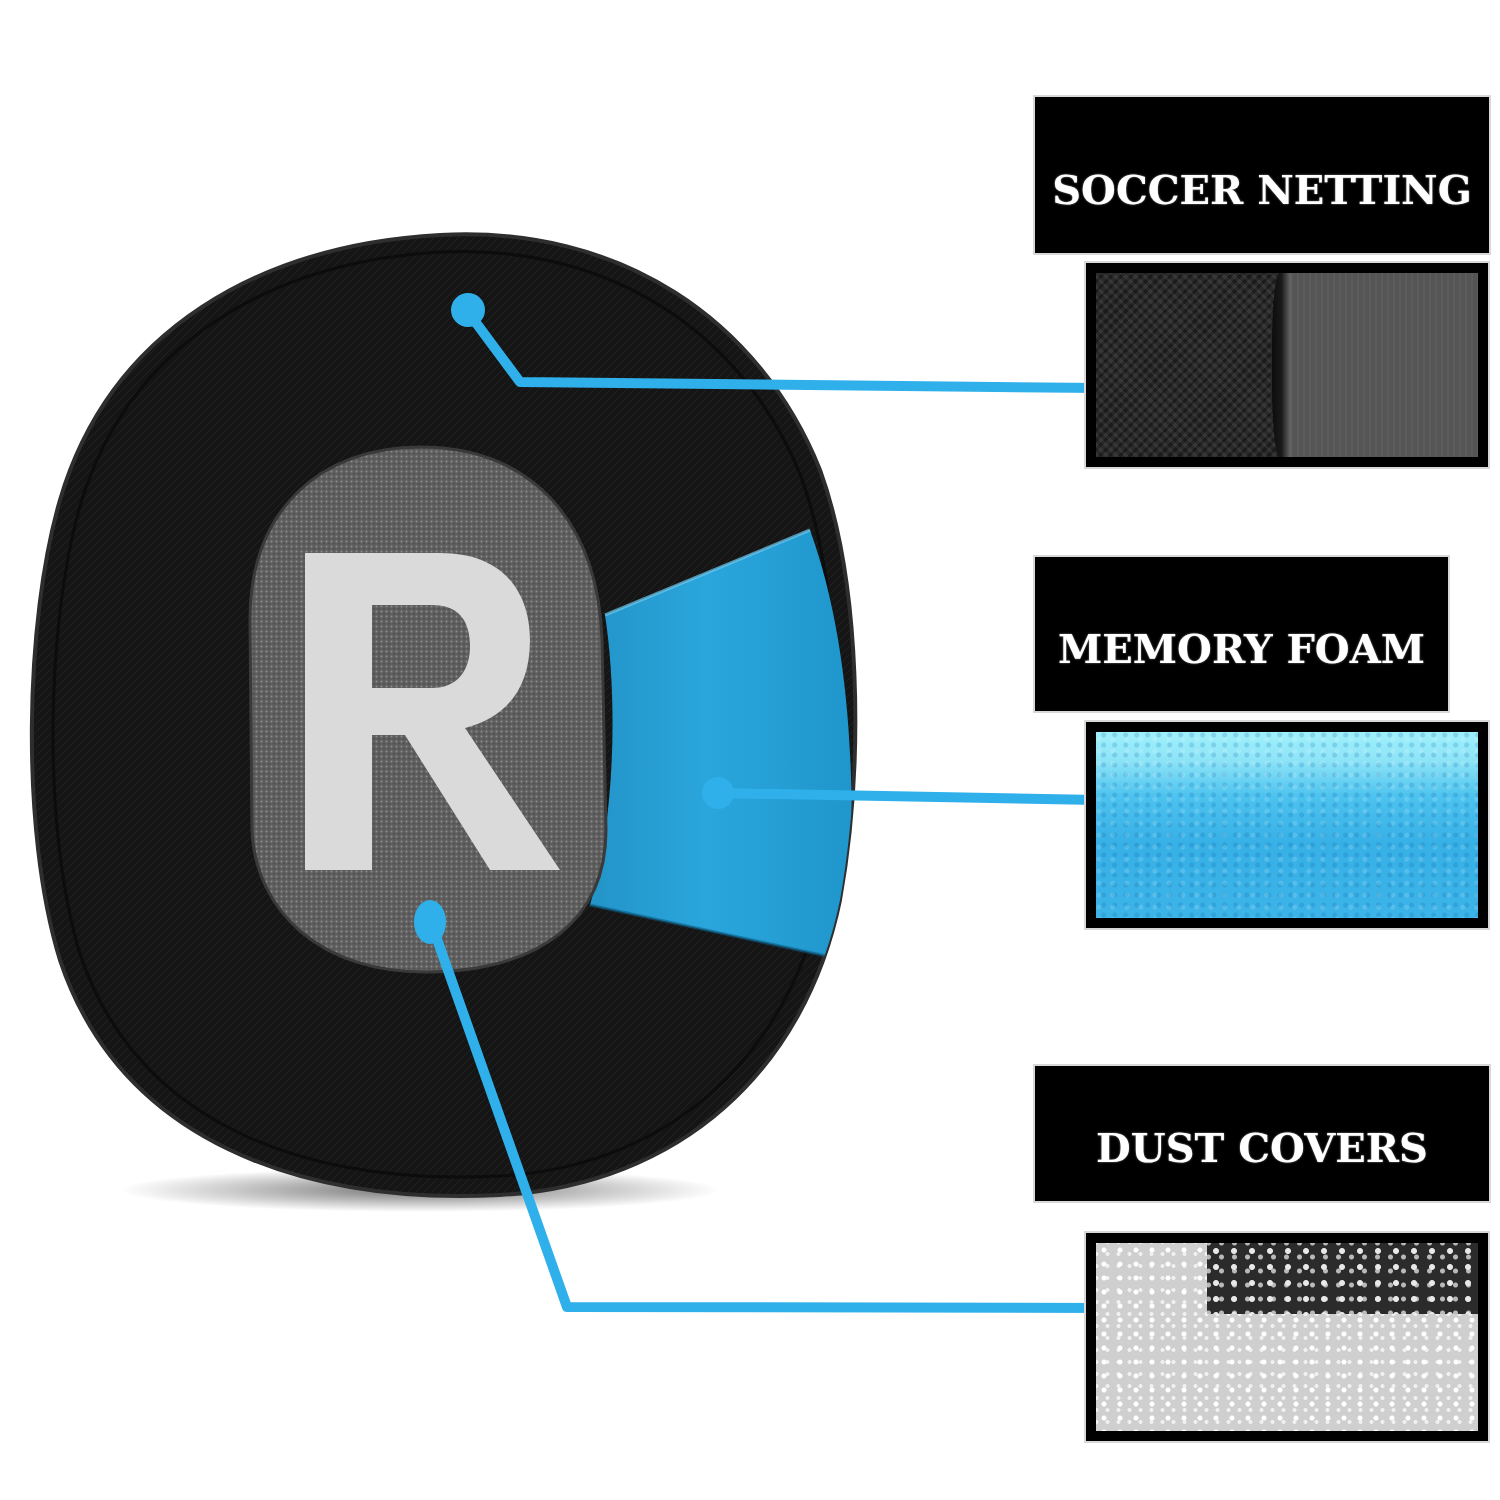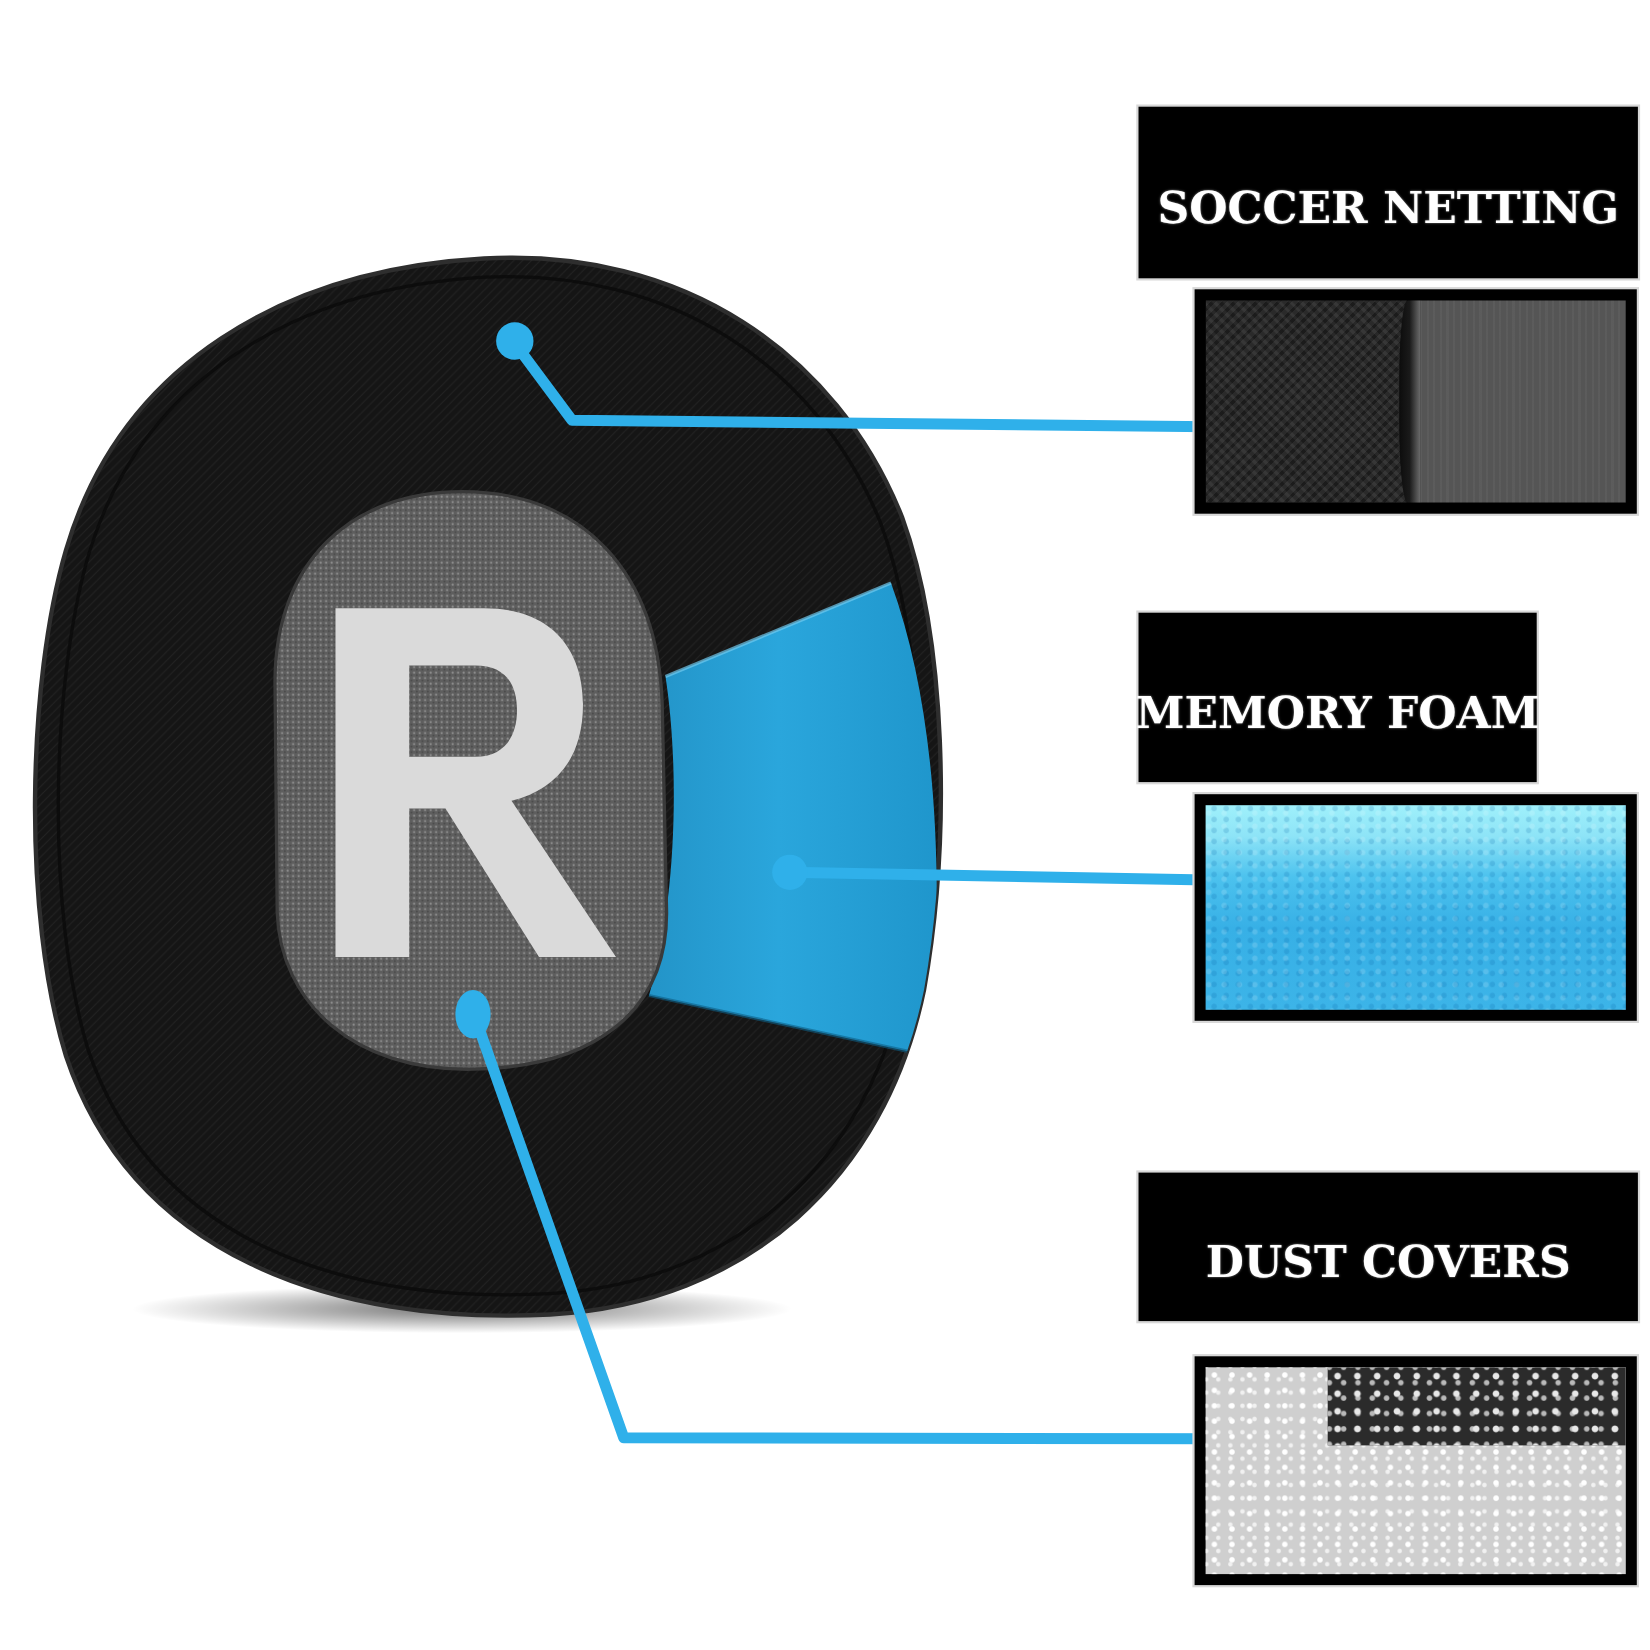--- a/index.html
+++ b/index.html
@@ -192,21 +192,21 @@
     <span class="label-text">SOCCER NETTING</span>
   </div>
   <div class="swatch sw-net" style="left:1086px; top:263px; width:402px; height:204px;">
     <div class="swatch-inner">
       <div class="left"></div>
       <div class="edge"></div>
       <div class="right"></div>
     </div>
   </div>
 
-  <div class="label-box" style="left:1035px; top:557px; width:362px; height:154px;">
+  <div class="label-box" style="left:1035px; top:557px; width:413px; height:154px;">
     <span class="label-text">MEMORY FOAM</span>
   </div>
   <div class="swatch sw-foam" style="left:1086px; top:722px; width:402px; height:206px;">
     <div class="swatch-inner"></div>
   </div>
 
   <div class="label-box" style="left:1035px; top:1066px; width:454px; height:135px;">
     <span class="label-text">DUST COVERS</span>
   </div>
   <div class="swatch sw-dust" style="left:1086px; top:1233px; width:402px; height:208px;">

